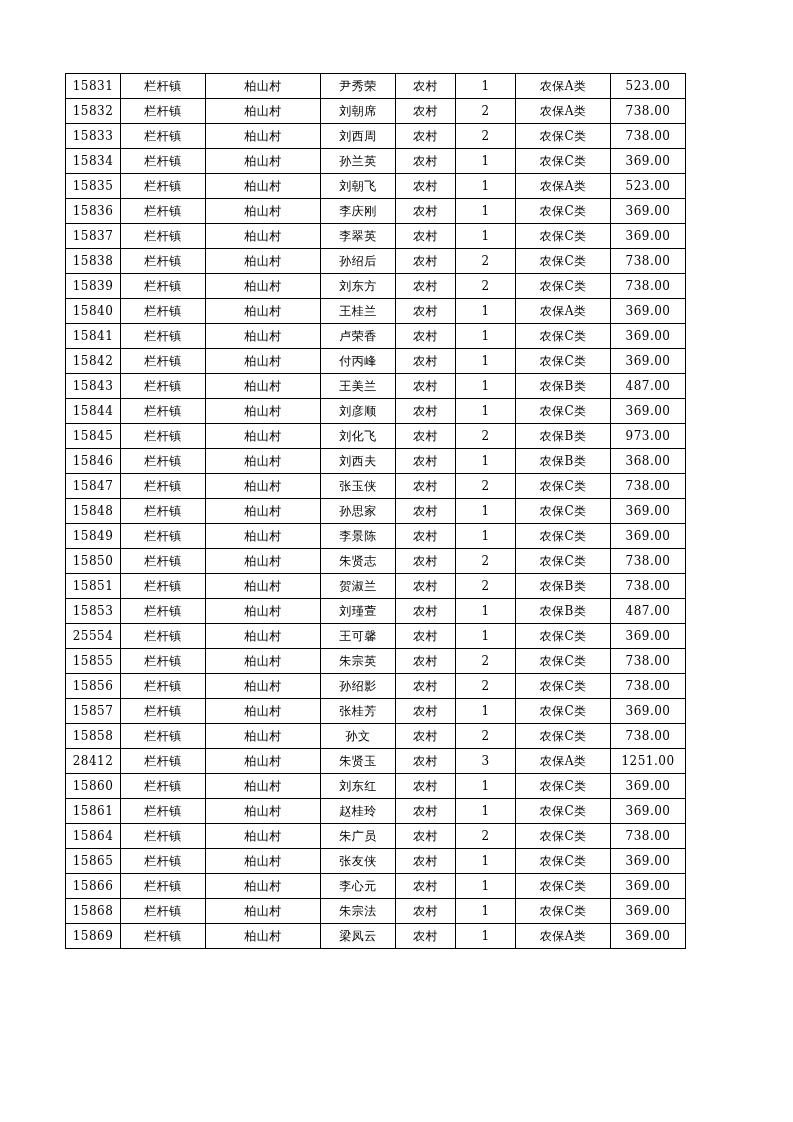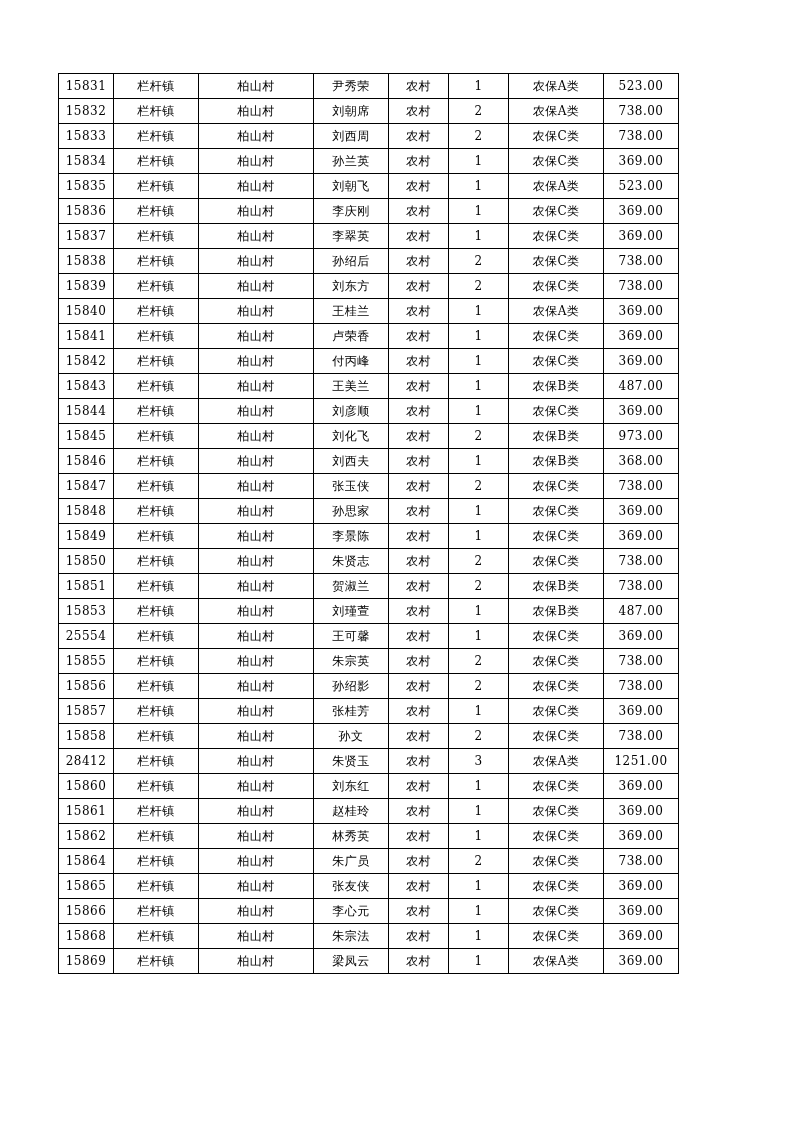--- a/index.html
+++ b/index.html
@@ -9,21 +9,21 @@
   }
   body {
     width: 793px;
     height: 1122px;
     position: relative;
     font-family: "DejaVu Serif", "Liberation Serif", serif;
     color: #000000;
   }
   .sheet {
     position: absolute;
-    left: 58px;
+    left: 65px;
     top: 73px;
   }
   table.data-table {
     border-collapse: collapse;
     table-layout: fixed;
     width: 620px;
   }
   table.data-table td {
     border: 1px solid #000000;
     height: 24px;
@@ -354,30 +354,20 @@
           <td>15861</td>
           <td>栏杆镇</td>
           <td>柏山村</td>
           <td>赵桂玲</td>
           <td>农村</td>
           <td>1</td>
           <td>农保C类</td>
           <td>369.00</td>
         </tr>
         <tr>
-          <td>15862</td>
-          <td>栏杆镇</td>
-          <td>柏山村</td>
-          <td>林秀英</td>
-          <td>农村</td>
-          <td>1</td>
-          <td>农保C类</td>
-          <td>369.00</td>
-        </tr>
-        <tr>
           <td>15864</td>
           <td>栏杆镇</td>
           <td>柏山村</td>
           <td>朱广员</td>
           <td>农村</td>
           <td>2</td>
           <td>农保C类</td>
           <td>738.00</td>
         </tr>
         <tr>

